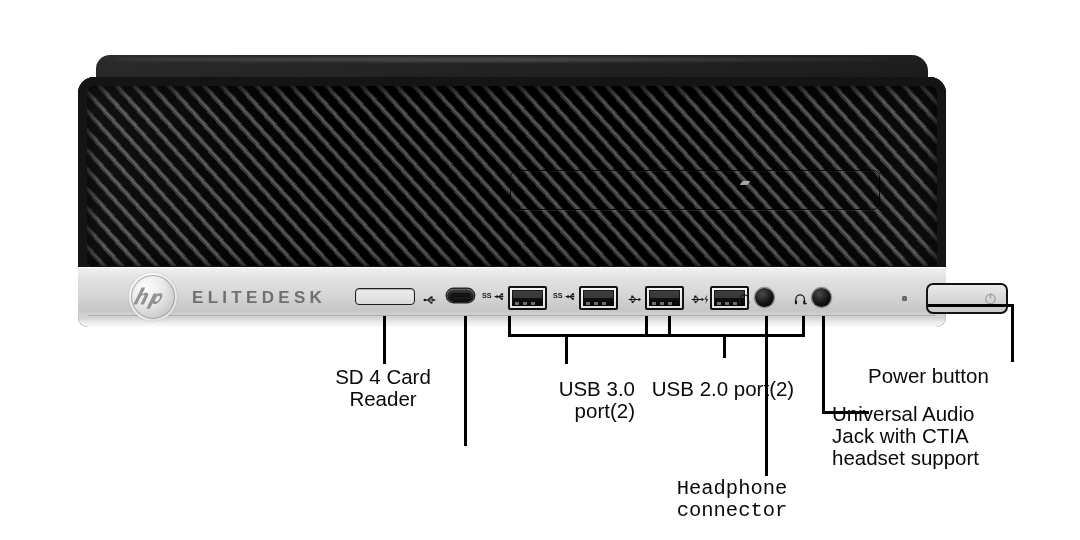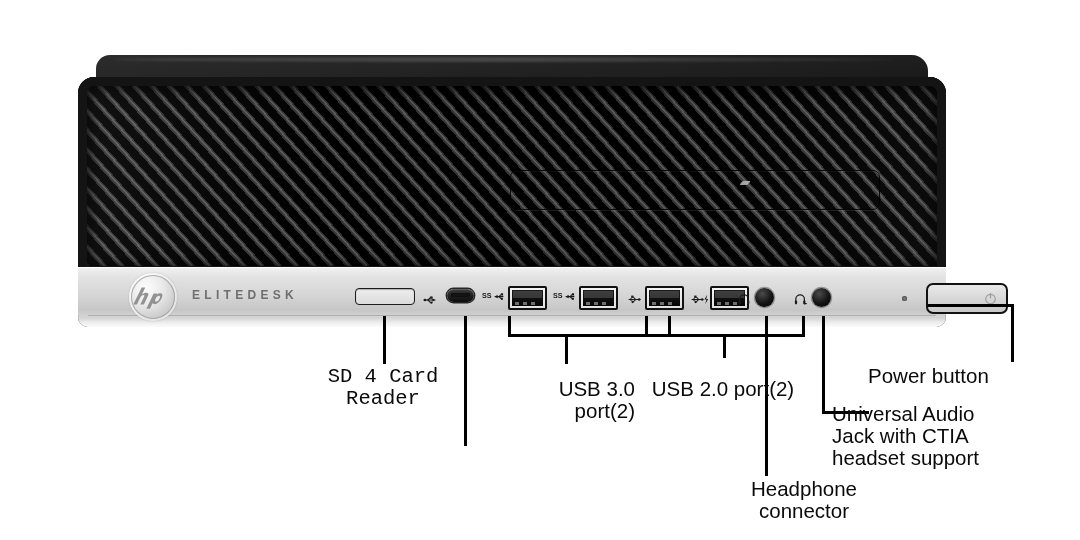--- a/index.html
+++ b/index.html
@@ -57,21 +57,21 @@
     background:linear-gradient(180deg,#cfcfcf,#ededed 55%,#fbfbfb);
     border-radius:0 0 13px 13px;}
   .bezel-line{position:absolute;left:10px;top:260px;width:848px;height:1px;
     background:rgba(140,140,140,0.55);}
 
   
   .hp-logo{position:absolute;left:51px;top:218px;width:48px;height:48px;border-radius:50%;
     background:radial-gradient(circle at 35% 30%,#fdfdfd 0%,#e9e9e9 38%,#c9c9c9 72%,#bdbdbd 100%);
     box-shadow:inset 0 0 0 2px rgba(255,255,255,0.55), 0 0 2px rgba(0,0,0,0.18);}
   .hp-logo svg{position:absolute;left:0;top:0;}
-  .elitedesk{position:absolute;left:114px;top:233px;font-size:12px;letter-spacing:4.3px;
+  .elitedesk{position:absolute;left:114px;top:233px;font-size:17px;letter-spacing:4.3px;
     color:#6f6f6f;font-weight:600;}
 
   
   .port{position:absolute;}
 
   .sd-slot{left:277px;top:233px;width:58px;height:15px;
     background:linear-gradient(180deg,#ededed,#dcdcdc);
     border:1.8px solid #1c1c1c;border-radius:4px;
     box-shadow:inset 0 1px 1px rgba(0,0,0,0.28);}
 
@@ -290,30 +290,30 @@
   <div class="leader vline" style="left:723px;top:334px;height:24px;"></div>
 
   <div class="leader vline" style="left:765px;top:316px;height:160px;"></div>
 
   <div class="leader vline" style="left:822px;top:316px;height:98px;"></div>
   <div class="leader hline" style="left:822px;top:411px;width:47px;"></div>
 
   <div class="leader hline" style="left:928px;top:304px;width:86px;"></div>
   <div class="leader vline" style="left:1011px;top:304px;height:58px;"></div>
 
-  <div class="label lbl-c" style="left:303px;top:366px;width:160px;font-family:Liberation Mono, monospace;">SD 4 Card
+  <div class="label lbl-c" style="left:303px;top:366px;width:160px;">SD 4 Card
 Reader</div>
 
 
   <div class="label lbl-c" style="left:495px;top:378px;width:140px;text-align:right;">USB 3.0
 port(2)</div>
 
   <div class="label lbl-c" style="left:605px;top:378px;width:236px;">USB 2.0 port(2)</div>
 
-  <div class="label lbl-c" style="left:724px;top:478px;width:160px;">Headphone
+  <div class="label lbl-c" style="left:652px;top:478px;width:160px;font-family:Liberation Mono, monospace;">Headphone
 connector</div>
 
   <div class="label lbl-l" style="left:832px;top:403px;width:250px;">Universal Audio
 Jack with CTIA
 headset support</div>
 
   <div class="label lbl-l" style="left:868px;top:365px;width:220px;">Power button</div>
 
 </div>
 

